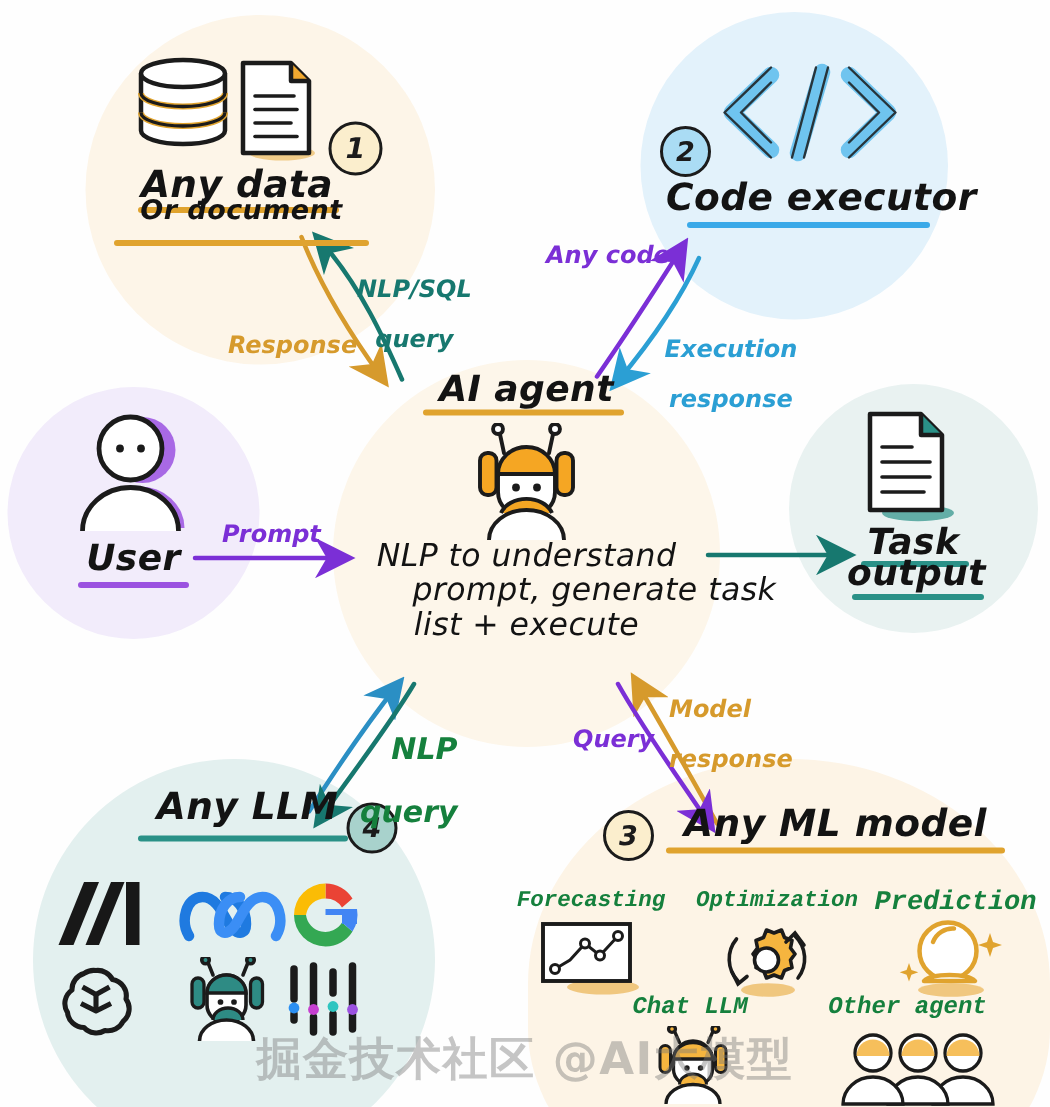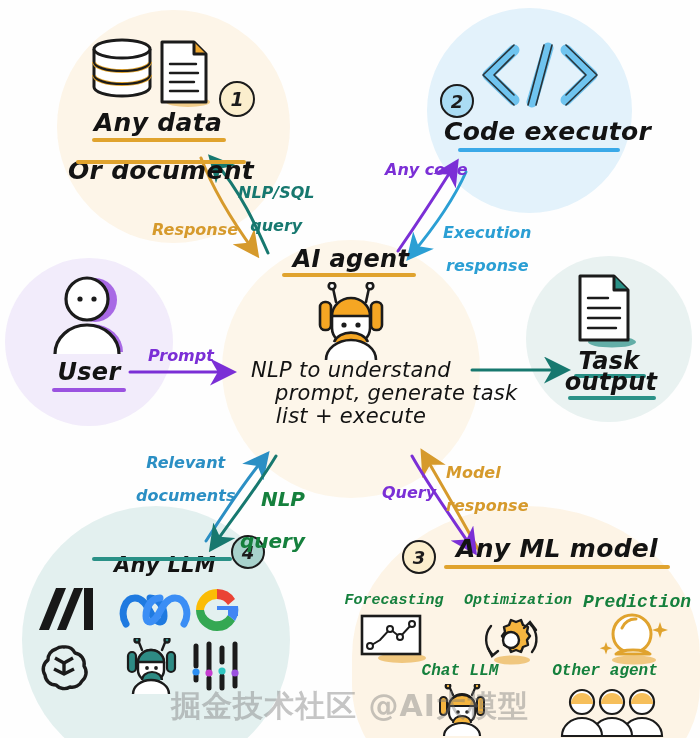--- a/index.html
+++ b/index.html
@@ -110,21 +110,21 @@
     <g stroke="#1b1b1b" stroke-width="2.4" stroke-linecap="round">
       <line x1="14" y1="26" x2="40" y2="26"></line>
       <line x1="14" y1="35" x2="42" y2="35"></line>
       <line x1="14" y1="44" x2="38" y2="44"></line>
       <line x1="14" y1="53" x2="42" y2="53"></line>
     </g>
   </svg>
 
   <div class="node-title txt" style="left:78px;top:108px;width:160px;font-size:25px;">Any data</div>
   <div class="ul-bar" style="left:92px;top:138px;width:134px;background:#e0a32e;"></div>
-  <div class="node-title txt" style="left:66px;top:130px;width:190px;font-size:25px;margin-top:26px;">Or document</div>
+  <div class="node-title txt" style="left:66px;top:130px;width:190px;font-size:18px;">Or document</div>
   <div class="ul-bar" style="left:76px;top:160px;width:170px;background:#e0a32e;"></div>
 
   <div class="badge" style="left:219px;top:81px;width:32px;height:32px;font-size:19px;background:#fbeecd;">1</div>
 
   <svg class="logo" style="left:478px;top:42px;width:124px;height:66px;" viewBox="0 0 124 66">
     <g fill="none" stroke="#6fc4ef" stroke-width="11" stroke-linecap="round" stroke-linejoin="round">
       <path d="M36,8 L10,33 L36,58"></path>
       <path d="M70,6 L54,60"></path>
       <path d="M88,8 L114,33 L88,58"></path>
     </g>
@@ -186,21 +186,21 @@
       <line x1="16" y1="46" x2="48" y2="46"></line>
       <line x1="16" y1="56" x2="44" y2="56"></line>
     </g>
   </svg>
 
   <div class="node-title txt" style="left:570px;top:347px;width:78px;font-size:24px;">Task</div>
   <div class="ul-bar" style="left:574px;top:374px;width:72px;background:#2a9187;"></div>
   <div class="node-title txt" style="left:561px;top:368px;width:100px;font-size:24px;">output</div>
   <div class="ul-bar" style="left:568px;top:396px;width:88px;background:#2a9187;"></div>
 
-  <div class="node-title txt" style="left:90px;top:553px;width:150px;font-size:21px;">Any LLM</div>
+  <div class="node-title txt" style="left:90px;top:523px;width:150px;font-size:25px;">Any LLM</div>
   <div class="ul-bar" style="left:92px;top:557px;width:140px;background:#2a9187;"></div>
   <div class="badge" style="left:231px;top:535px;width:30px;height:30px;font-size:18px;background:#a8d2cc;">4</div>
 
   <svg class="logo" style="left:35px;top:586px;width:62px;height:46px;" viewBox="0 0 62 46">
     <path d="M4,44 L21,2 L31,2 L14,44 Z" fill="#181818"></path>
     <path d="M22,44 L39,2 L48,2 L31,44 Z" fill="#181818"></path>
     <rect x="49" y="2" width="9" height="42" fill="#181818"></rect>
   </svg>
 
   <svg class="logo" style="left:118px;top:588px;width:74px;height:44px;" viewBox="0 0 74 44">
@@ -336,33 +336,29 @@
     </g>
   </svg>
 
   <div class="alabel" style="left:238px;top:168px;color:#17786f;font-size:16px;text-align:center;">
     <span>NLP/SQL</span><br>
     <span>query</span>
   </div>
 
   <div class="alabel" style="left:152px;top:222px;color:#d69a2c;font-size:16px;">Response</div>
 
-  <div class="alabel" style="left:364px;top:162px;color:#7b2fd6;font-size:16px;margin-left:21px;">Any code</div>
+  <div class="alabel" style="left:364px;top:162px;color:#7b2fd6;font-size:16px;">Any code</div>
 
   <div class="alabel" style="left:443px;top:208px;color:#2b9fd4;font-size:16px;text-align:center;">
     <span>Execution</span><br>
     <span>response</span>
   </div>
 
   <div class="alabel" style="left:148px;top:348px;color:#7b2fd6;font-size:16px;">Prompt</div>
 
-  <div class="alabel" style="left:136px;top:438px;color:#2b8fc4;font-size:16px;text-align:center;">
-    <span>Relevant</span><br>
-    <span>documents</span>
-  </div>
 
   <div class="alabel" style="left:240px;top:468px;color:#15803d;font-size:20px;text-align:right;">
     <span>NLP</span><br>
     <span>query</span>
   </div>
 
   <div class="alabel" style="left:446px;top:448px;color:#d69a2c;font-size:16px;text-align:left;">
     <span>Model</span><br>
     <span>response</span>
   </div>

